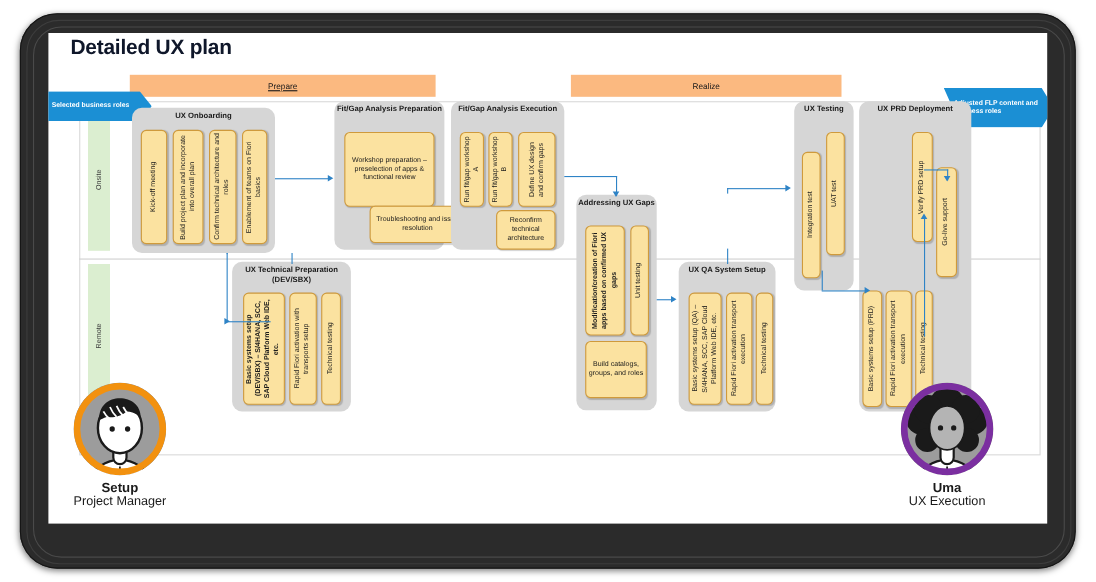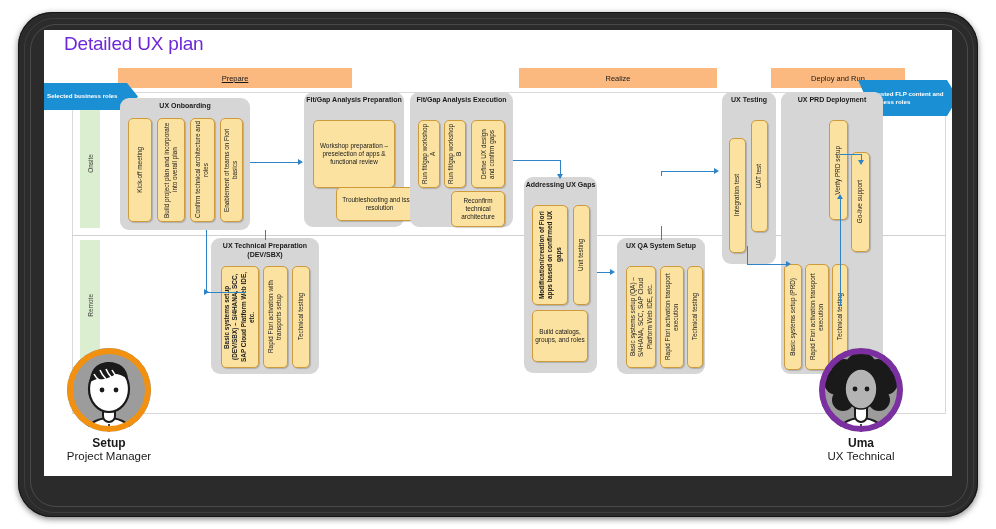--- a/index.html
+++ b/index.html
@@ -34,21 +34,21 @@
   #canvas {
     position:absolute; left:44px; top:30px;
     width:908px; height:446px;
     background:#ffffff;
     overflow:hidden;
   }
 
   
   #title {
     position:absolute; left:20px; top:3px;
-    font-size:19px; font-weight:normal; color:#6d28d9;
+    font-size:19px; font-weight:bold; color:#0f172a;
     letter-spacing:-.2px;
   }
 
   
   .phase {
     position:absolute; top:38px; height:20px;
     background:#fbb980;
     color:#1a1a1a; font-size:7.5px;
     display:flex; align-items:center; justify-content:center;
     text-align:center;
@@ -148,28 +148,25 @@
 </style>
 </head>
 <body>
 
 <div id="bezel"></div>
 
 <div id="canvas">
 
   <div id="title">Detailed UX plan</div>
 
-  <div class="phase" style="left:74px;width:234px;text-decoration:underline;">
+  <div class="phase" style="left:74px;width:278px;text-decoration:underline;">
     <span>Prepare</span>
   </div>
-  <div class="phase" style="left:475px;width:198px;">
+  <div class="phase" style="left:475px;width:246px;">
     <span>Realize</span>
-  </div>
-  <div class="phase" style="left:727px;width:134px;">
-    <span>Deploy and Run</span>
   </div>
 
   <div id="lane-box"></div>
   <div class="lane-sep" style="top:205px;"></div>
 
   <div class="lane-tag" style="left:36px;top:68px;height:130px;">
     <span>Onsite</span>
   </div>
   <div class="lane-tag" style="left:36px;top:210px;height:130px;">
     <span>Remote</span>
@@ -358,16 +355,16 @@
         <circle cx="25" cy="24" r="13" fill="#1a1a1a"></circle>
         <circle cx="59" cy="24" r="13" fill="#1a1a1a"></circle>
         <ellipse cx="42" cy="41" rx="16" ry="20" fill="#b4b4b4" stroke="#1a1a1a" stroke-width="1.6"></ellipse>
         <circle cx="36" cy="41" r="2.4" fill="#1a1a1a"></circle>
         <circle cx="48" cy="41" r="2.4" fill="#1a1a1a"></circle>
         <path d="M42 76v8" stroke="#1a1a1a" stroke-width="1.6"></path>
       </svg>
       <div class="ring"></div>
     </div>
     <div class="p-name">Uma</div>
-    <div class="p-role">UX Technical</div>
+    <div class="p-role">UX Execution</div>
   </div>
 
 </div>
 
 </body></html>

